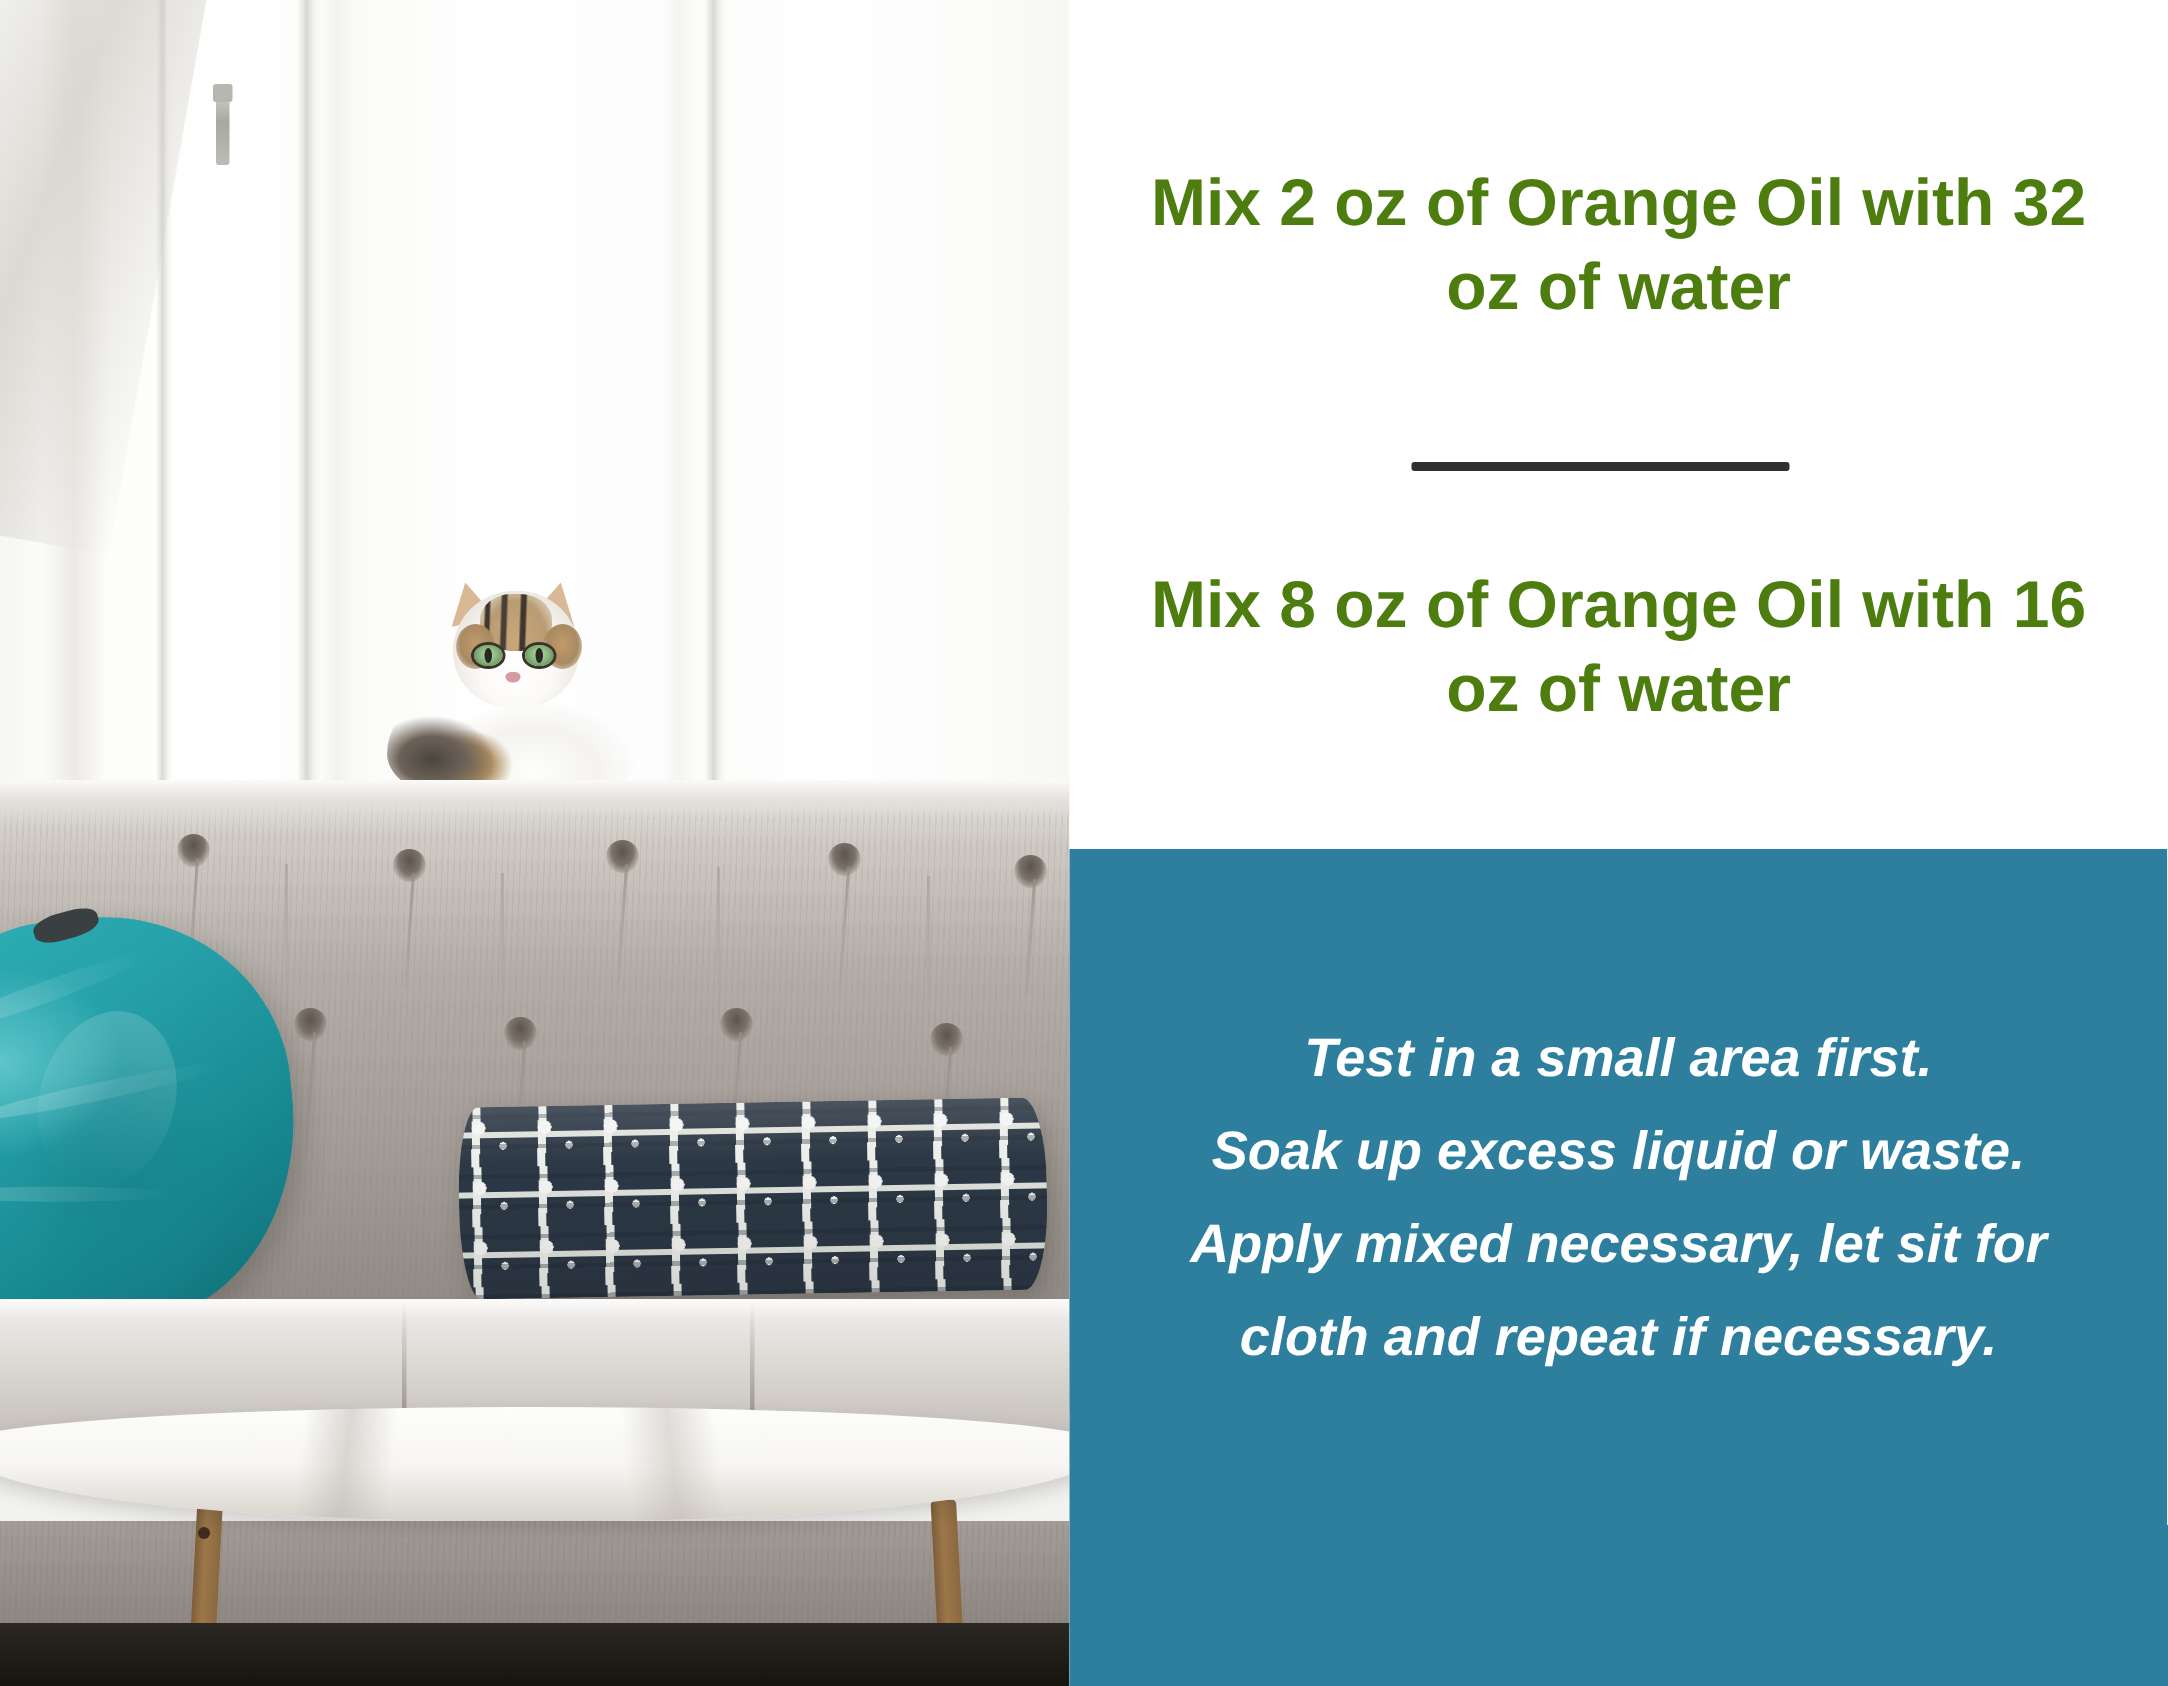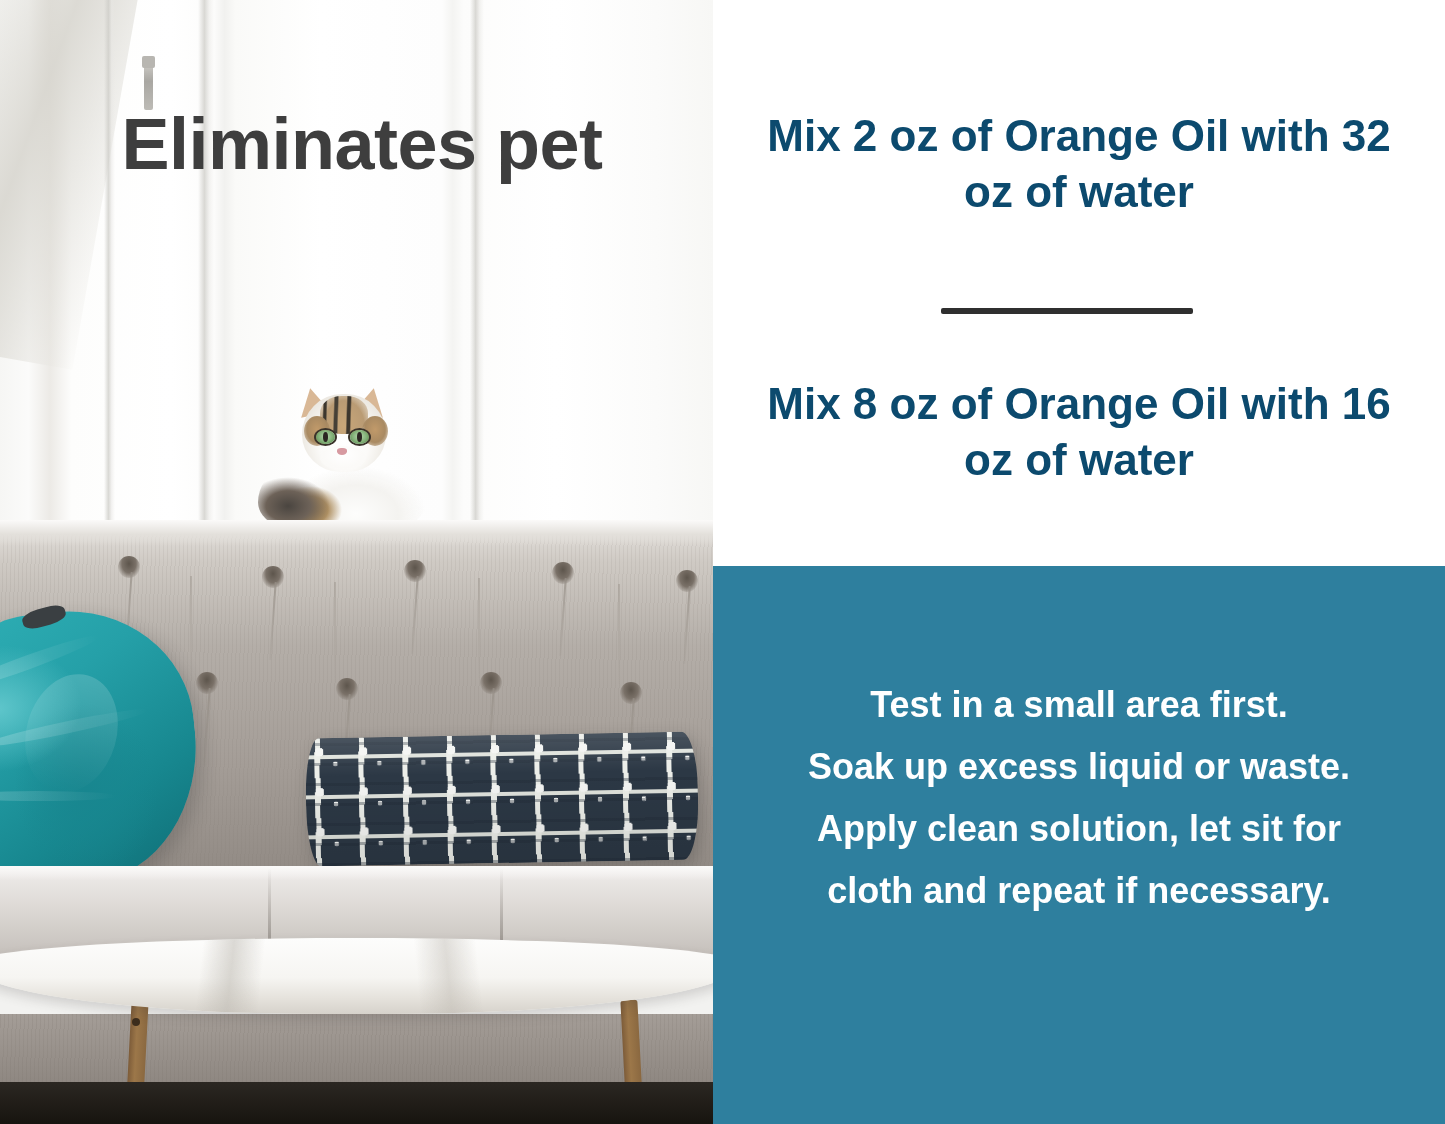--- a/index.html
+++ b/index.html
@@ -352,21 +352,21 @@
     position: absolute;
     left: 0; top: 0;
     width: 732px; height: 566px;
     background: #ffffff;
   }
   .mix-block {
     position: absolute;
     left: 24px;
     width: 684px;
     text-align: center;
-    color: #0c4a6e;
+    color: #4d7c0f;
     font-size: 44px;
     line-height: 1.28;
     font-weight: 700;
   }
   .mix-block.first  { top: 108px; }
   .mix-block.second { top: 376px; }
   .mix-divider {
     position: absolute;
     left: 228px;
     top: 308px;
@@ -374,20 +374,21 @@
     height: 6px;
     background: #2f2f2f;
     border-radius: 2px;
   }
 
   .instructions-pane {
     position: absolute;
     left: 0; top: 566px;
     width: 732px; height: 558px;
     background: #2e7f9e;
+    font-style: italic;
   }
   .instructions {
     position: absolute;
     left: 28px;
     top: 108px;
     width: 676px;
     text-align: center;
     color: #ffffff;
     font-size: 36px;
     line-height: 1.72;
@@ -459,21 +460,20 @@
     <div class="rug-band"></div>
     <div class="table-leg l1"></div>
     <div class="table-leg l2"></div>
     <div class="leg-dot"></div>
     <div class="table-top">
       <div class="table-veins"></div>
     </div>
     <div class="floor-dark"></div>
 
     <div class="headline">
-      <span>Eliminates pet</span>
     </div>
   </div>
 
   <div class="right-pane">
 
     <div class="mix-pane">
 
       <div class="mix-block first">
         <span>Mix 2 oz of Orange Oil</span>
         <span>with 32 oz of water</span>
@@ -484,19 +484,19 @@
       <div class="mix-block second">
         <span>Mix 8 oz of Orange Oil</span>
         <span>with 16 oz of water</span>
       </div>
     </div>
 
     <div class="instructions-pane">
       <div class="instructions">
         <span>Test in a small area first.</span>
         <span>Soak up excess liquid or waste.</span>
-        <span>Apply clean solution, let sit for</span>
+        <span>Apply mixed necessary, let sit for</span>
         <span>cloth and repeat if necessary.</span>
       </div>
     </div>
   </div>
 
 </div>
 
 </body></html>

